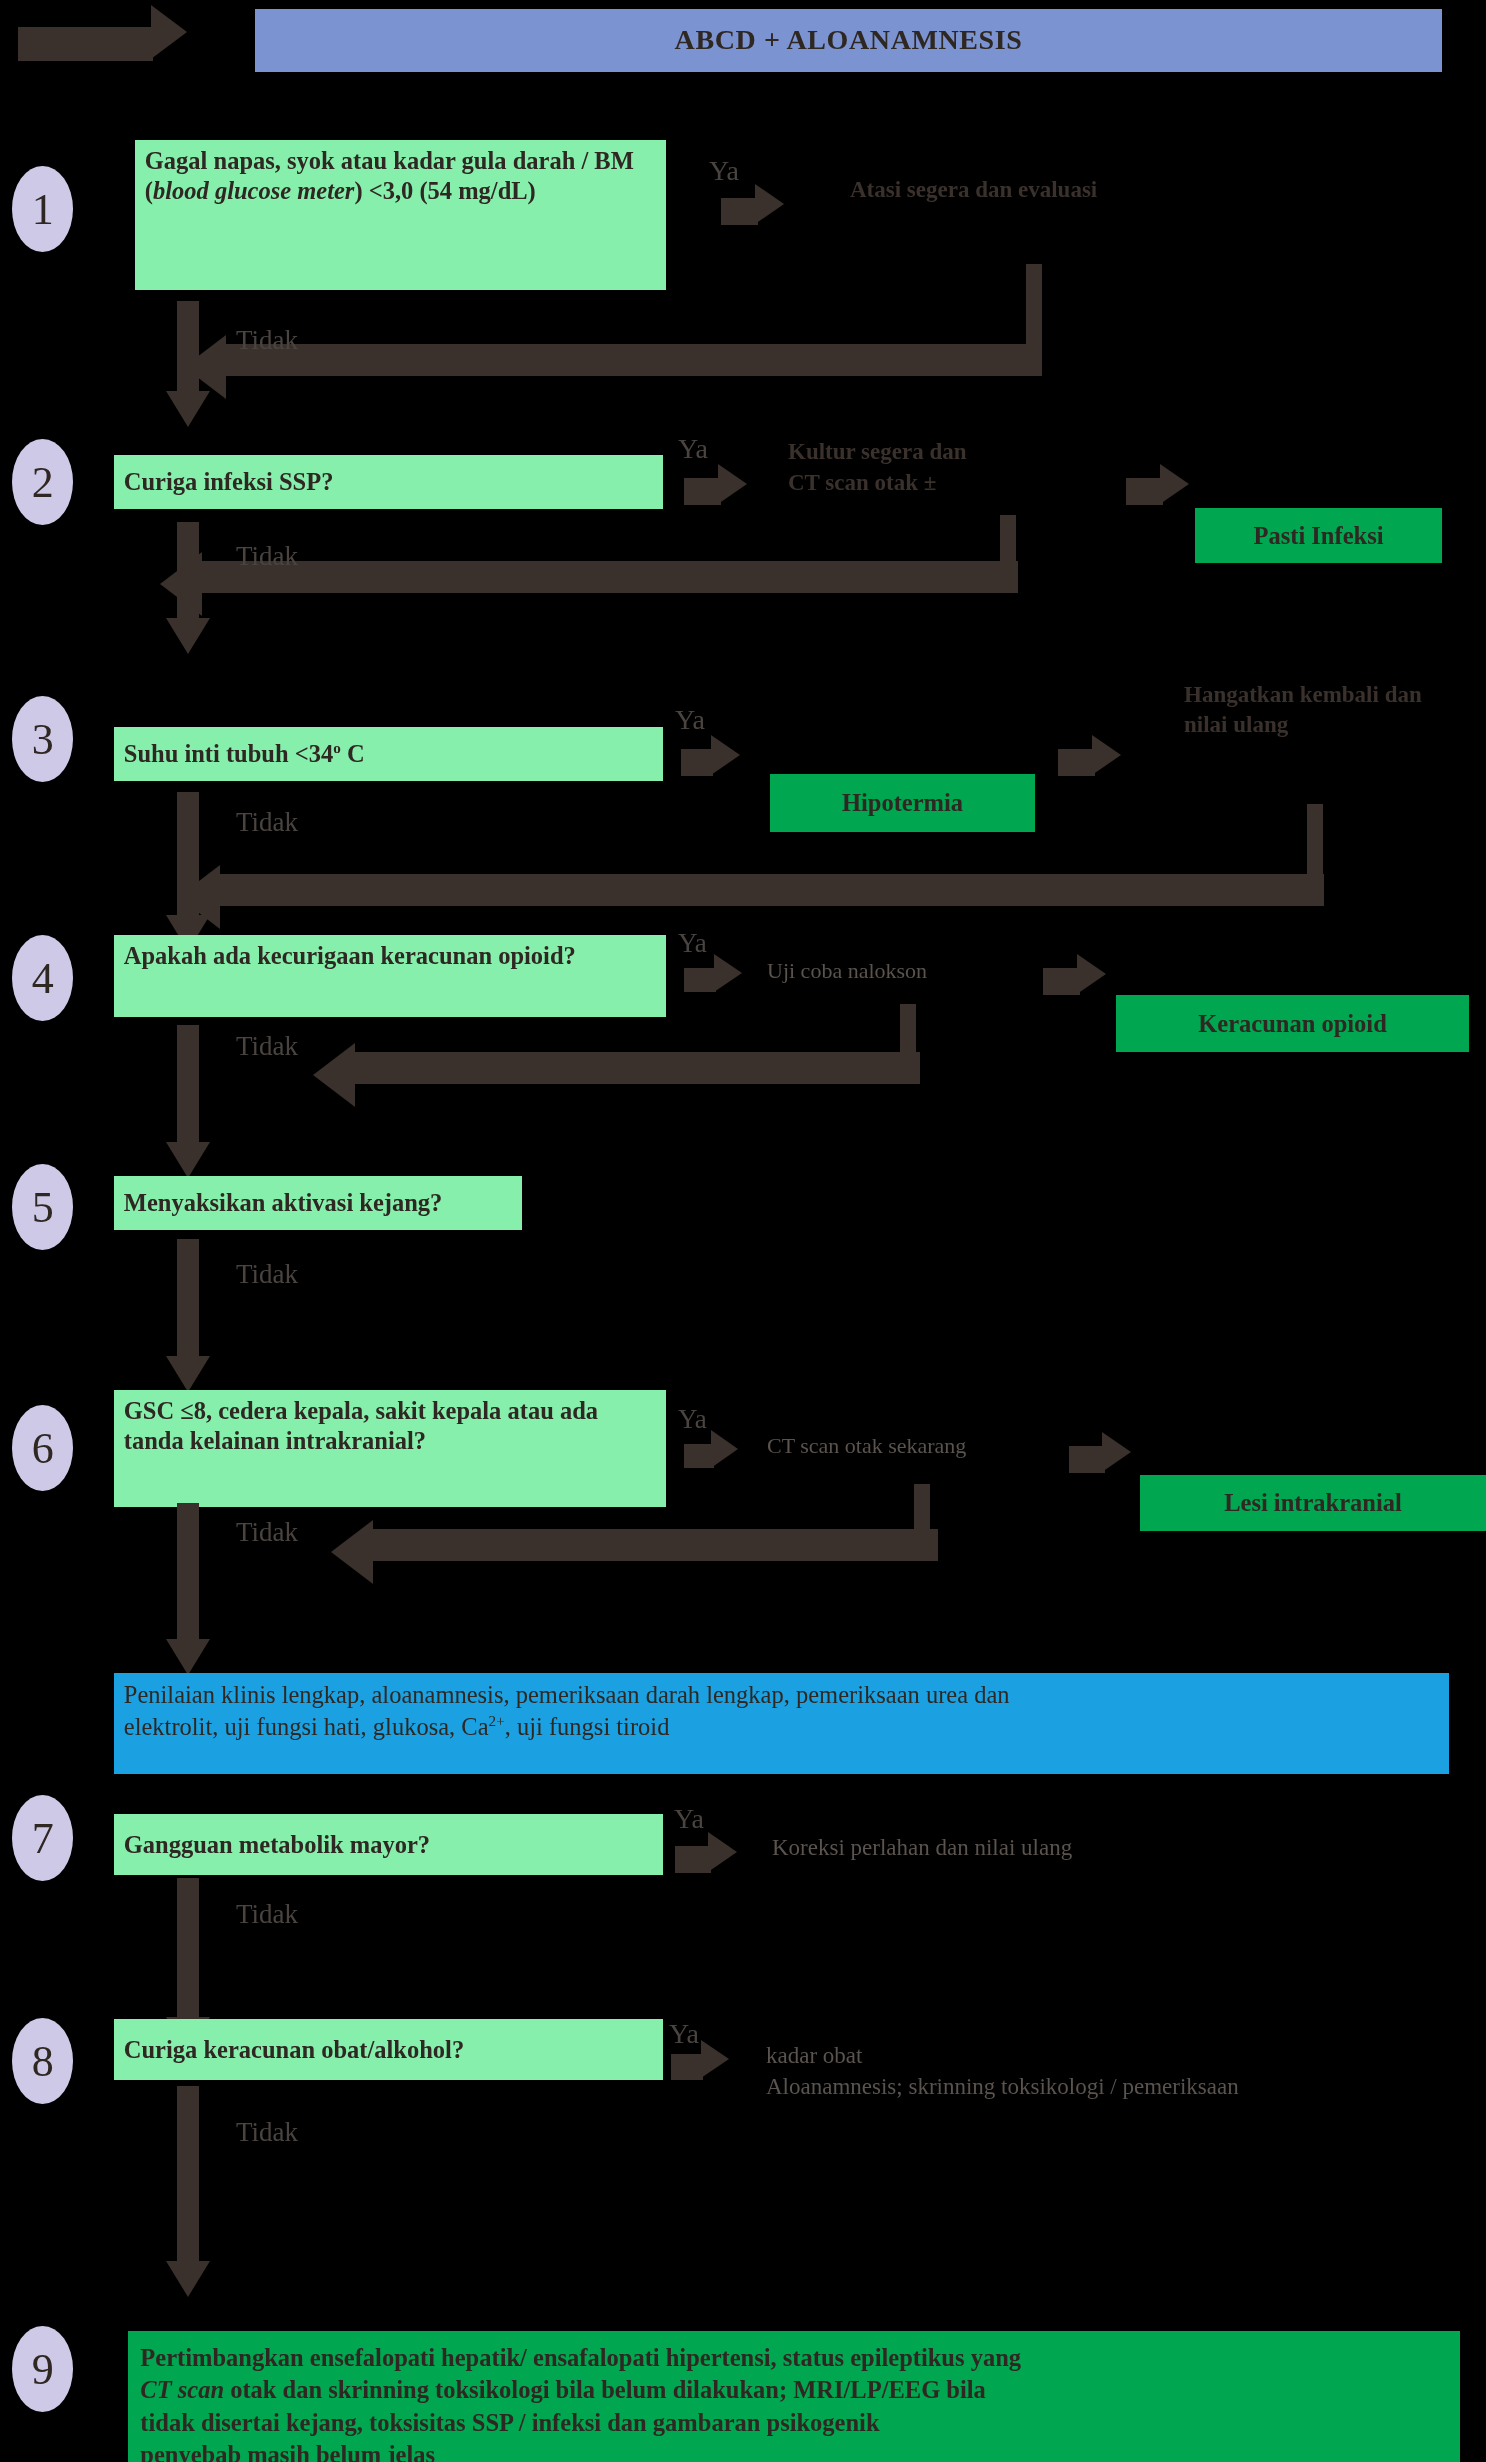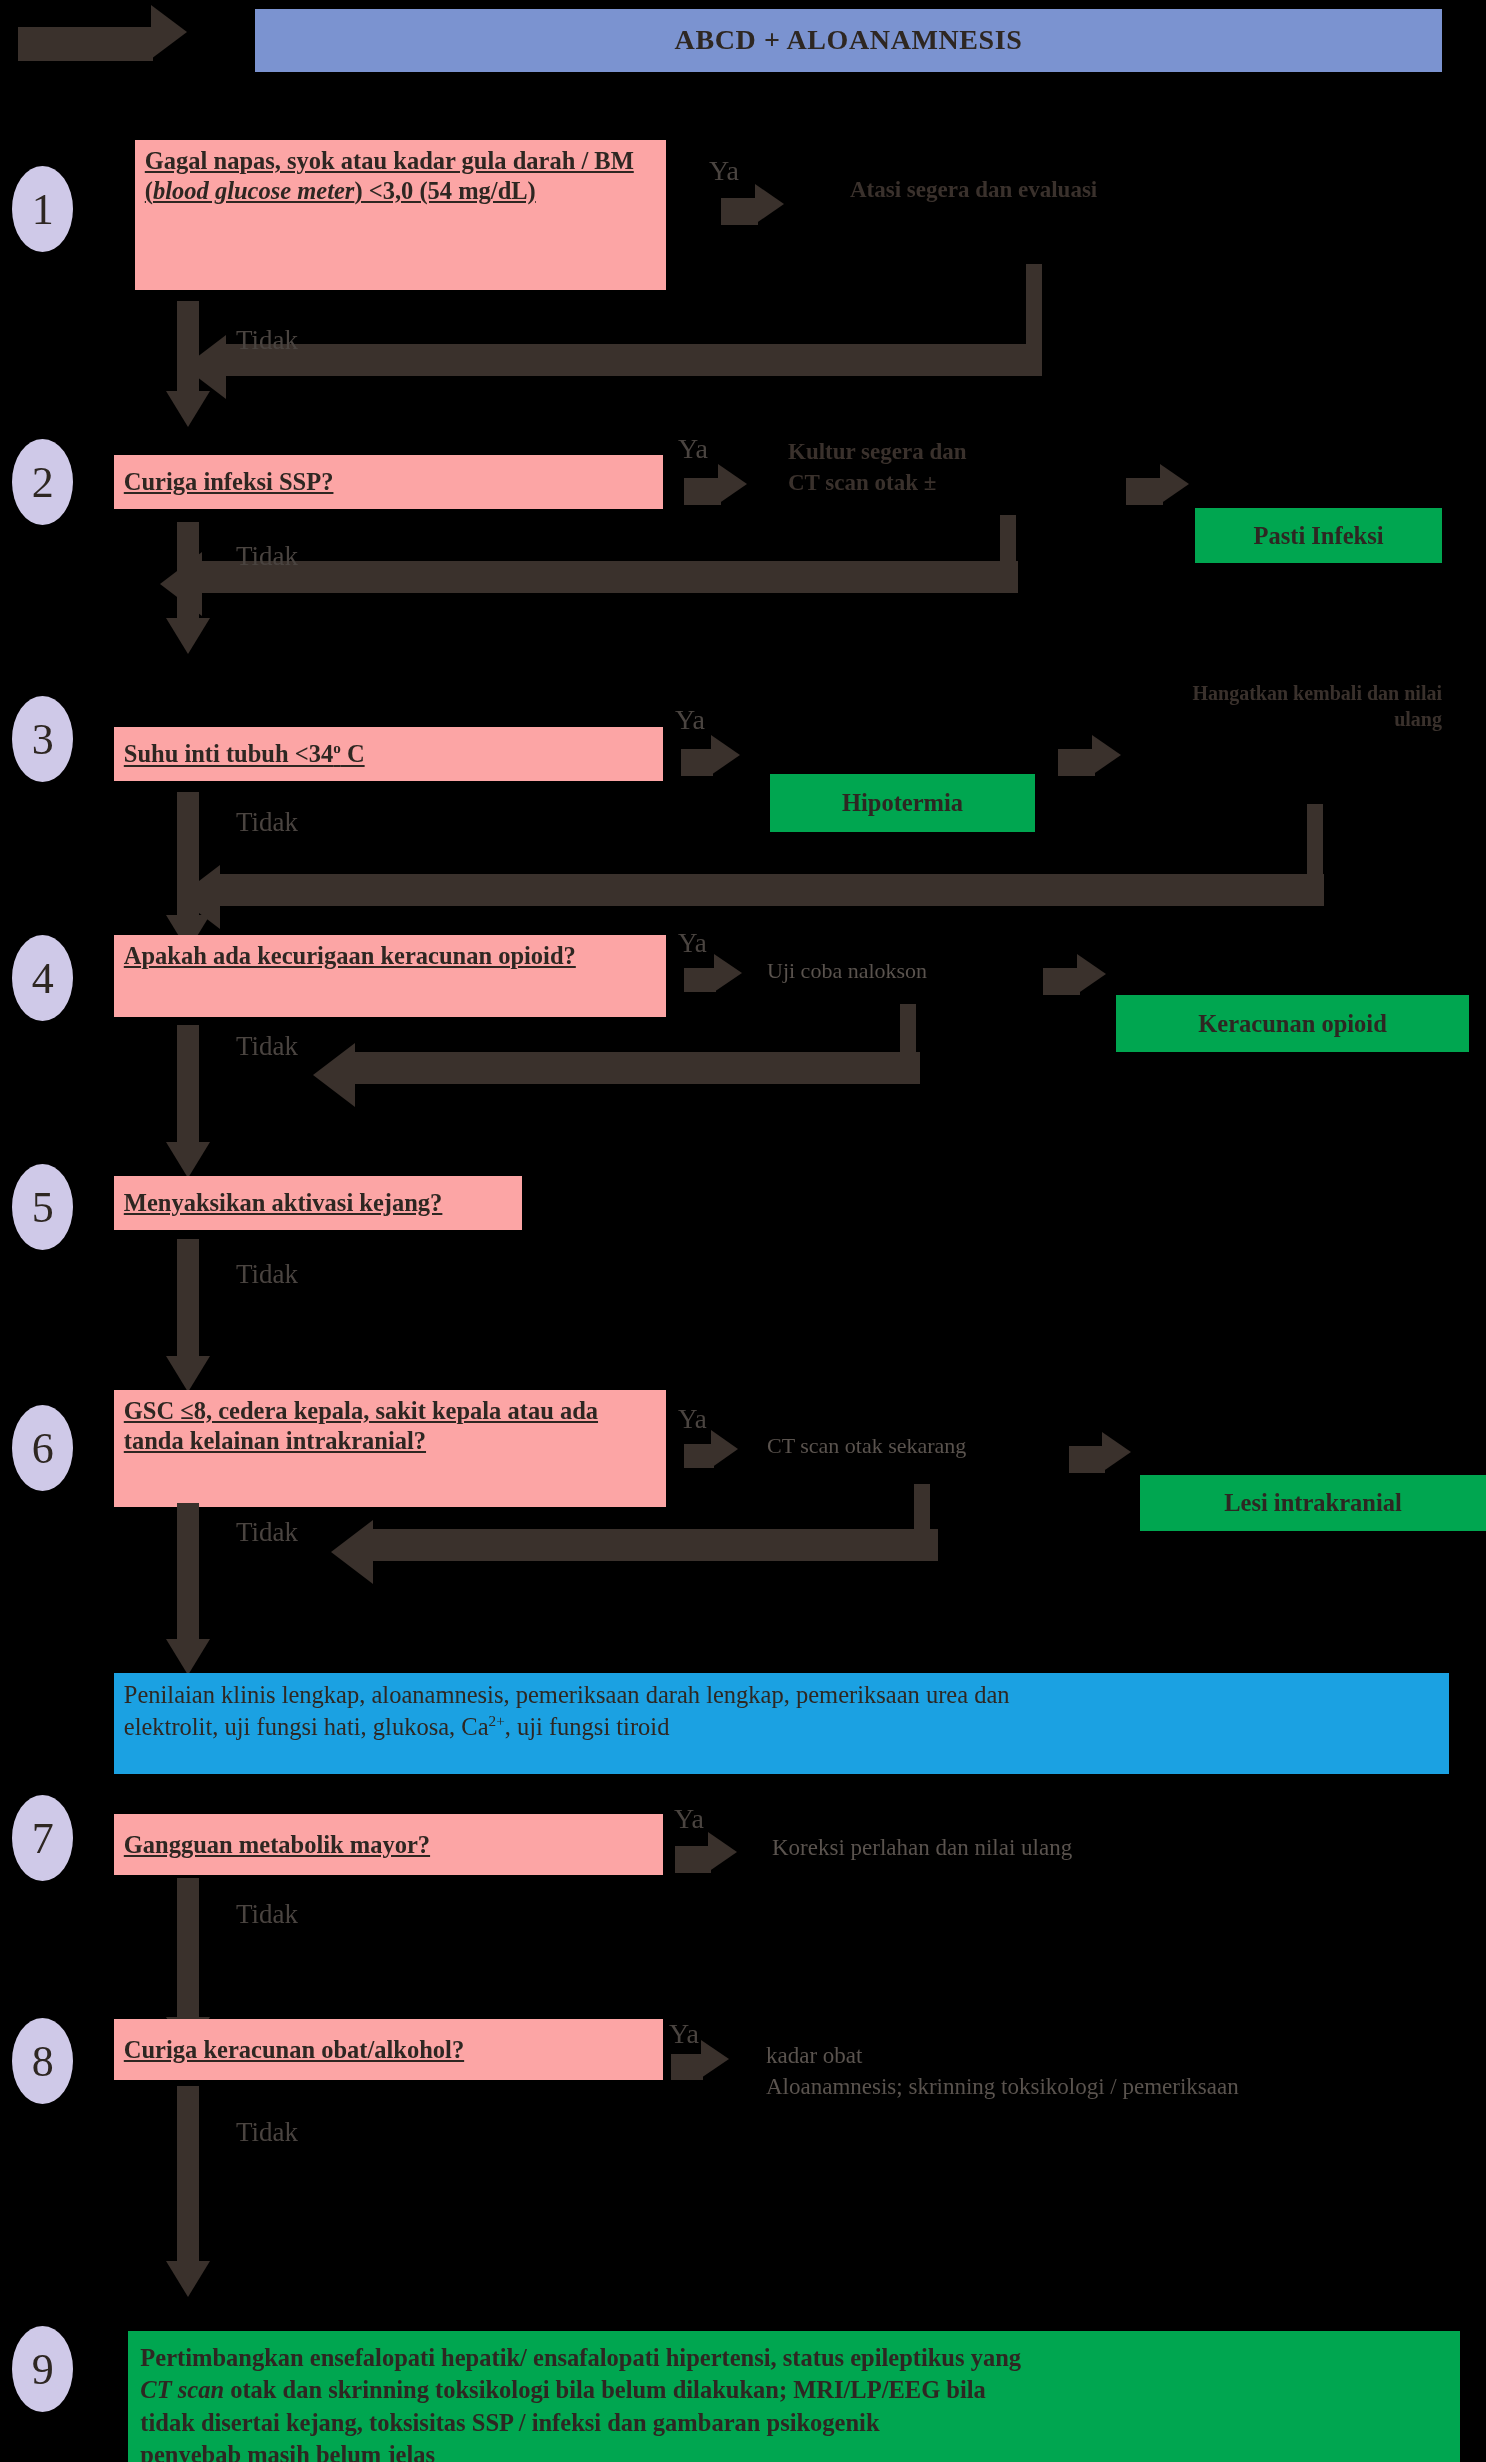--- a/index.html
+++ b/index.html
@@ -2,21 +2,21 @@
 <html style="font-size:9.8px"><head>
 <meta charset="utf-8">
 <title>Flowchart</title>
 <style>
   html,body{margin:0;padding:0;background:#000;}
   body{width:1486px;height:2462px;position:relative;overflow:hidden;
        font-family:"Liberation Serif","DejaVu Serif",serif;}
   .abs{position:absolute;box-sizing:border-box;}
 
   
-  .boxY{background:#fca5a5;color:#2e2722;font-weight:bold;text-decoration:underline;}
+  .boxY{background:#86efac;color:#2e2722;font-weight:bold;}
   .boxG{background:#00A650;color:#2e2722;font-weight:bold;margin-top:48px;}
   .boxB{background:#1BA1E2;color:#2e2722;}
   .banner{background:#7B93D0;color:#2e2722;font-weight:bold;
           display:flex;align-items:center;justify-content:center;}
 
   .tx{display:flex;align-items:center;}
   .tx.tl{align-items:flex-start;}
   .pad{padding:6.1px 9.8px;}
 
   
@@ -163,21 +163,21 @@
 
 <div class="abs boxG tx" style="left:770px;top:726px;width:265px;height:58px;font-size:24.5px;justify-content:center;">
   <span>Hipotermia</span>
 </div>
 
 <div class="arrowRight" style="left:1058px;top:735px;">
   <div class="shaft" style="left:0;top:13.5px;width:37px;height:27px;"></div>
   <div class="head" style="left:34px;top:0px;border-top-width:20px;border-bottom-width:20px;border-left-width:29.5px;"></div>
 </div>
 
-<div class="sideBold" style="left:1184px;top:680px;width:258px;font-size:20px;line-height:1.3;text-align:right;">
+<div class="sideBold" style="left:1184px;top:680px;width:258px;font-size:23px;line-height:1.3;">
   <span>Hangatkan kembali dan nilai ulang</span>
 </div>
 
 <div class="abs ar" style="left:1307px;top:804px;width:16px;height:98px;"></div>
 <div class="arrowLeft" style="left:178px;top:865px;">
   <div class="shaft" style="left:42px;top:8.6px;width:1104px;height:32px;"></div>
   <div class="head" style="left:0;top:0;"></div>
 </div>
 
 <div class="arrowDown" style="left:166px;top:792px;">

